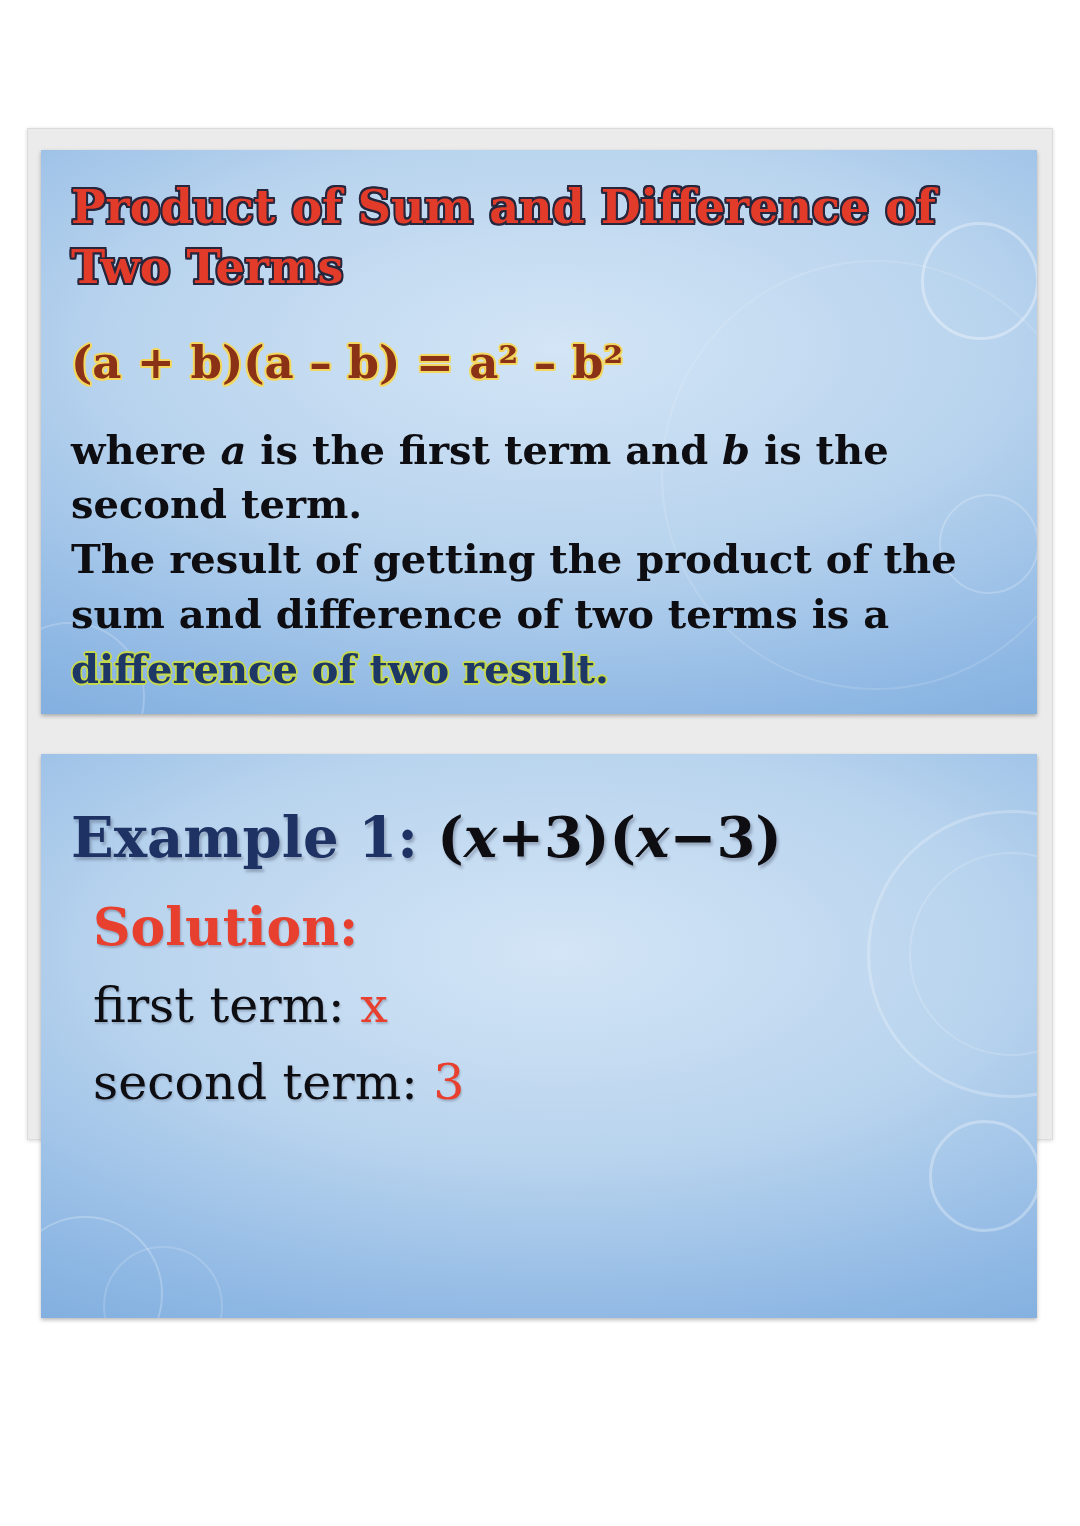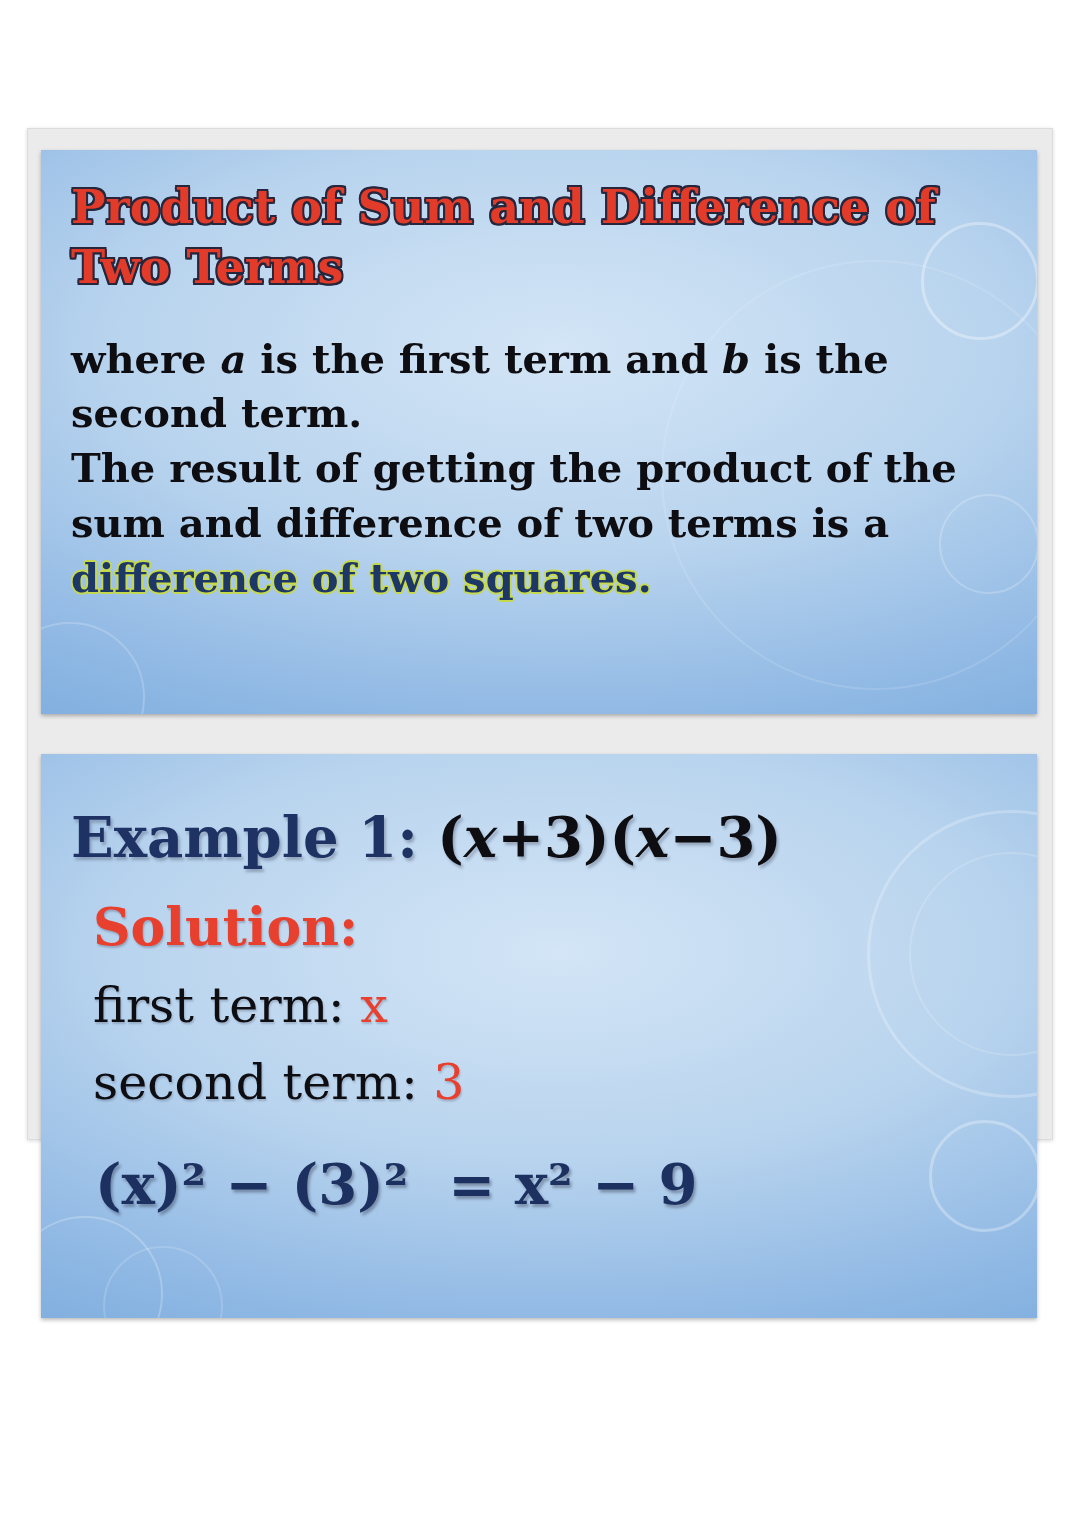--- a/index.html
+++ b/index.html
@@ -89,39 +89,39 @@
 <div class="page">
   <div class="card">
 
     <div class="slide slide1">
       <div class="ring r1a"></div>
       <div class="ring r1b"></div>
       <div class="ring r1c"></div>
       <div class="ring r1d"></div>
       <div class="slide-inner">
         <div class="title">Product of Sum and Difference of Two Terms</div>
+        <div class="formula">(a + b)(a – b) = a² – b²</div>
         <div class="body-block">
           <div class="body-line"><span>where </span><i>a</i><span> is the first term and </span><i>b</i><span> is the</span></div>
           <div class="body-line">second term.</div>
           <div class="body-line">The result of getting the product of the</div>
           <div class="body-line">sum and difference of two terms is a</div>
-          <div class="body-line hl">difference of two squares.</div>
+          <div class="body-line hl">difference of two result.</div>
         </div>
       </div>
     </div>
 
     <div class="slide slide2">
       <div class="ring r2a"></div>
       <div class="ring r2b"></div>
       <div class="ring r2c"></div>
       <div class="ring r2d"></div>
       <div class="ring r2e"></div>
       <div class="slide-inner">
         <div class="example-heading"><span class="example-label">Example 1: </span><span class="example-expr"><span>(</span><i>x</i><span>+3)(</span><i>x</i><span>−3)</span></span></div>
         <div class="solution">Solution:</div>
         <div class="term-line"><span>first term: </span><span class="term-value">x</span></div>
         <div class="term-line"><span>second term: </span><span class="term-value">3</span></div>
-        <div class="equation"><span>(x)² − (3)²</span><span class="eq-right">= x² − 9</span></div>
       </div>
     </div>
 
   </div>
 </div>
 
 </body></html>

